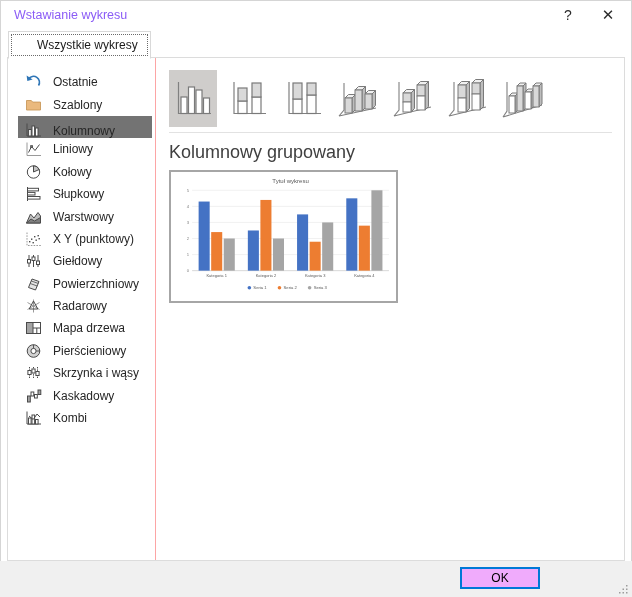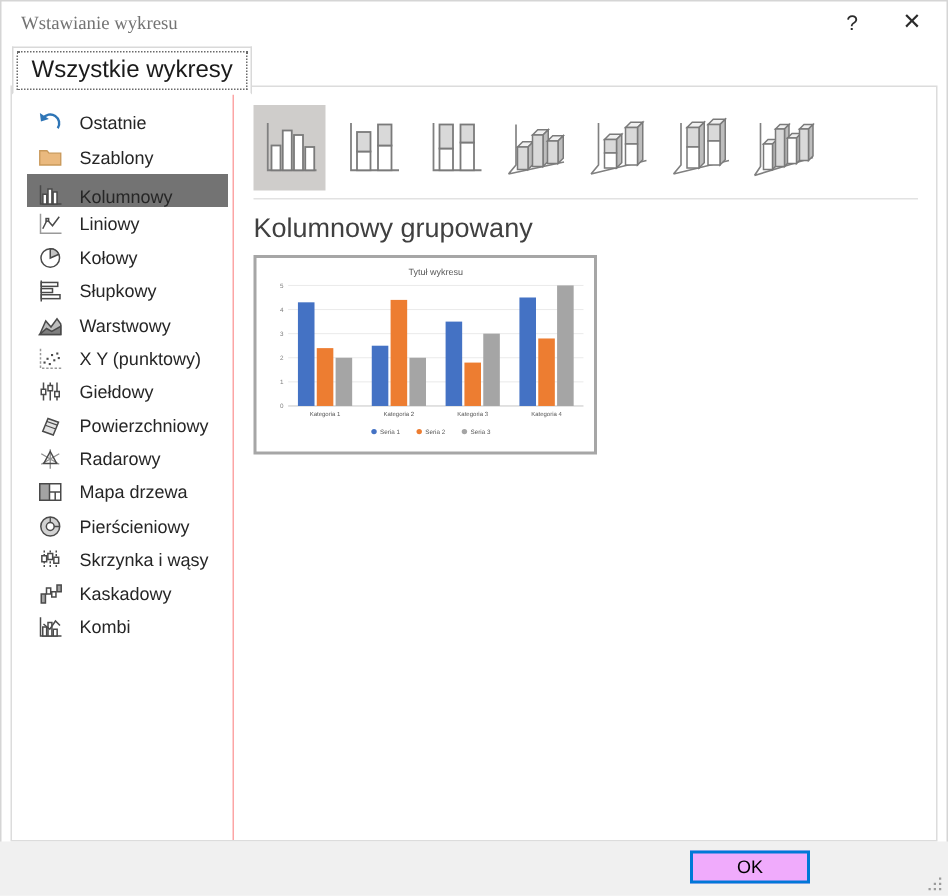--- a/index.html
+++ b/index.html
@@ -1,27 +1,27 @@
 <!DOCTYPE html>
 <html><head>
 <meta charset="utf-8">
 <style>
   html,body{margin:0;padding:0;}
   body{width:632px;height:597px;font-family:"Liberation Sans",sans-serif;background:#fff;overflow:hidden;}
   .dialog{position:relative;width:632px;height:597px;background:#fff;box-shadow:inset 0 0 0 1px #d5d5d5;box-sizing:border-box;}
 
   
   .titlebar{height:30px;display:flex;align-items:center;}
-  .title{margin-left:14px;font-size:12.5px;color:#737373;font-family:Liberation Serif, serif;}
+  .title{margin-left:14px;font-size:12.5px;color:#8b5cf6;}
   .tb-sp{flex:1;}
   .tb-btn{width:40px;height:30px;line-height:30px;text-align:center;font-size:14px;color:#2b2b2b;cursor:default;}
   .tb-btn.close{margin-right:4px;font-size:15px;}
 
   
-  .tab{position:absolute;left:8px;top:31px;z-index:3;background:#fff;border:1px solid #d9d9d9;border-bottom:1px solid #fff;padding:6px 12px 6px 12px;font-size:16px;color:#1a1a1a;outline:1px dotted #6a6a6a;outline-offset:-4px;}
+  .tab{position:absolute;left:8px;top:31px;z-index:3;background:#fff;border:1px solid #d9d9d9;border-bottom:1px solid #fff;padding:6px 12px 6px 28px;font-size:12px;color:#1a1a1a;outline:1px dotted #6a6a6a;outline-offset:-4px;}
 
   
   .page{position:absolute;left:7px;right:7px;top:57px;bottom:36px;border:1px solid #dcdcdc;background:#fff;display:flex;box-sizing:border-box;}
 
   
   .sidebar{width:148px;flex:none;border-right:1px solid #fca5a5;padding-top:13px;box-sizing:border-box;}
   .side-item{height:22.4px;display:flex;align-items:center;margin:0 3px 0 10px;padding-left:7px;gap:11px;font-size:12px;color:#262626;cursor:default;white-space:nowrap;}
   .side-item.selected{background:#737373;align-items:flex-end;}
   .side-item svg{width:17px;height:16px;flex:none;}
 

